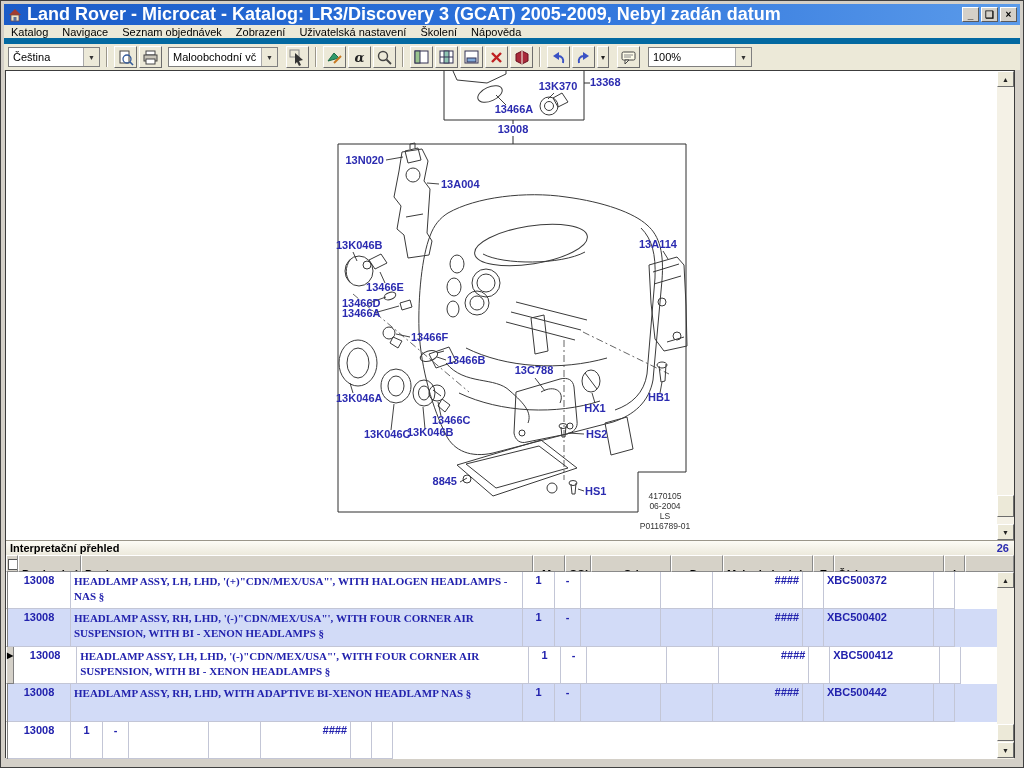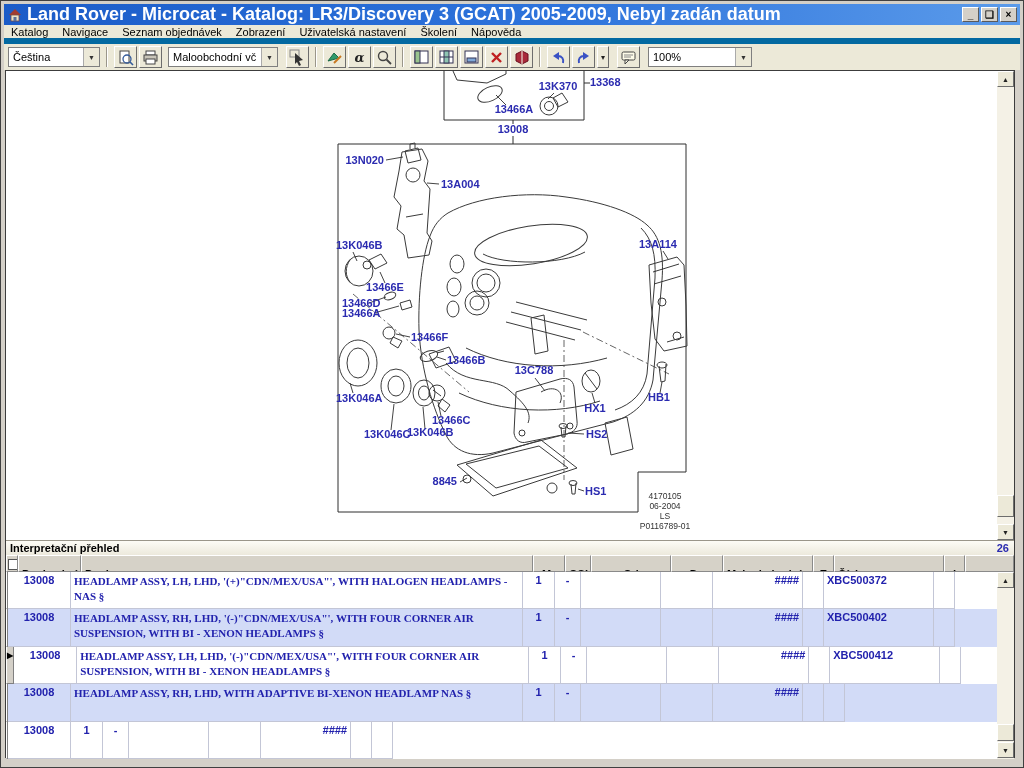--- a/index.html
+++ b/index.html
@@ -443,20 +443,21 @@
       <div class="trow hl">
         <div class="sel"></div>
         <div class="tcell w-ref c-ref">13008</div>
         <div class="tcell w-desc desc">HEADLAMP ASSY, RH, LHD, WITH ADAPTIVE BI-XENON HEADLAMP NAS §</div>
         <div class="tcell w-qty c-qty">1</div>
         <div class="tcell w-osi c-osi">-</div>
         <div class="tcell w-od"></div>
         <div class="tcell w-do"></div>
         <div class="tcell w-price c-price">####</div>
         <div class="tcell w-e c-e"></div>
+        <div class="tcell w-num">XBC500442</div>
         <div class="tcell w-warn c-warn"></div>
       </div>
 
       <div class="trow">
         <div class="sel"></div>
         <div class="tcell w-ref c-ref">13008</div>
         <div class="tcell w-qty c-qty">1</div>
         <div class="tcell w-osi c-osi">-</div>
         <div class="tcell w-od"></div>
         <div class="tcell w-do"></div>

